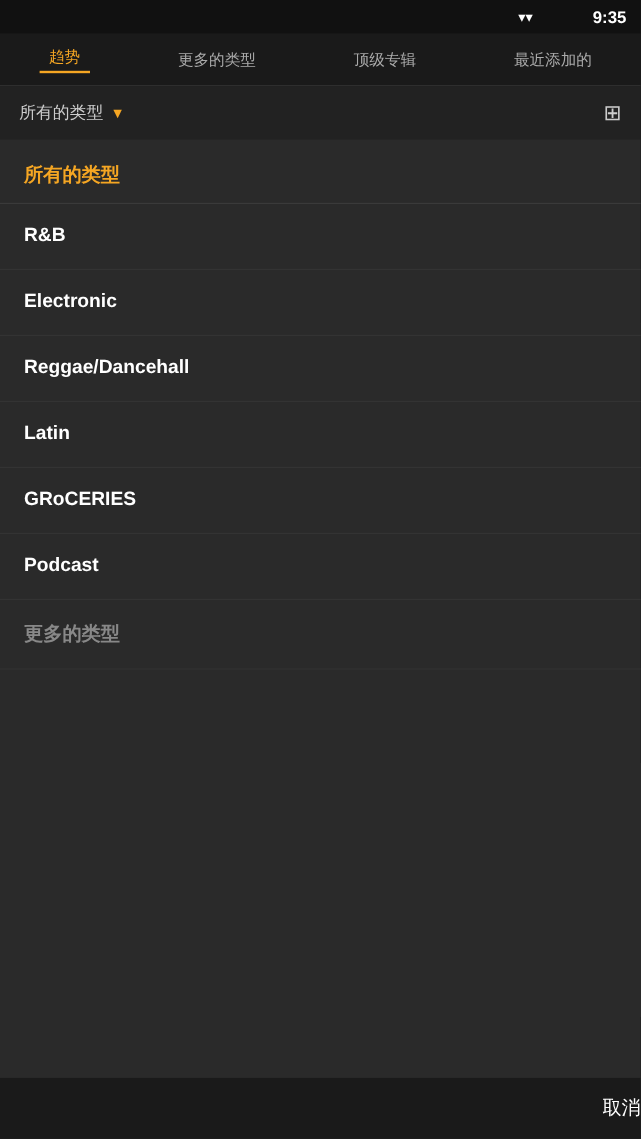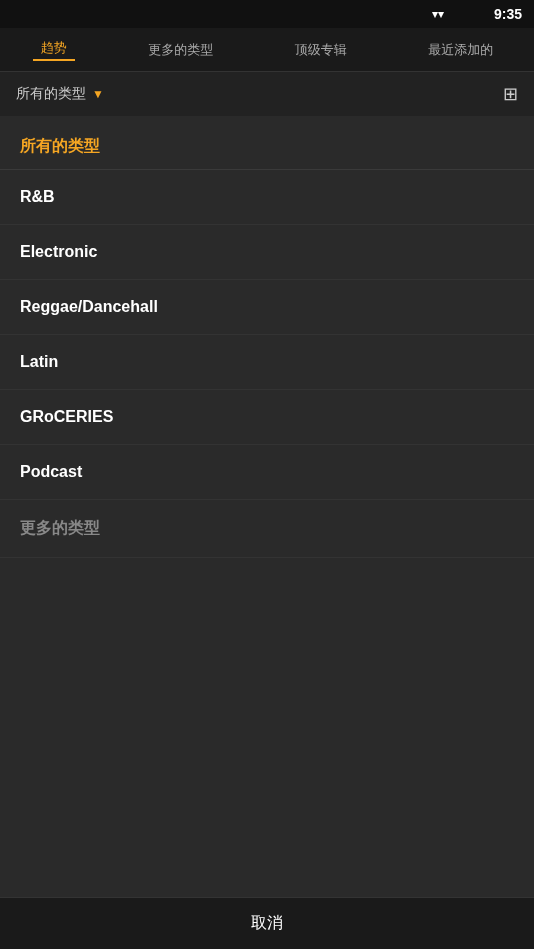--- a/index.html
+++ b/index.html
@@ -248,21 +248,21 @@
     
     .cancel-bar {
       position: absolute;
       bottom: 0;
       left: 0;
       right: 0;
       height: 52px;
       background: #1a1a1a;
       display: flex;
       align-items: center;
-      justify-content: center;
+      justify-content: flex-end;
       border-top: 1px solid #333333;
       cursor: pointer;
       z-index: 11;
     }
 
     .cancel-label {
       font-size: 16px;
       color: #ffffff;
     }
   </style>

